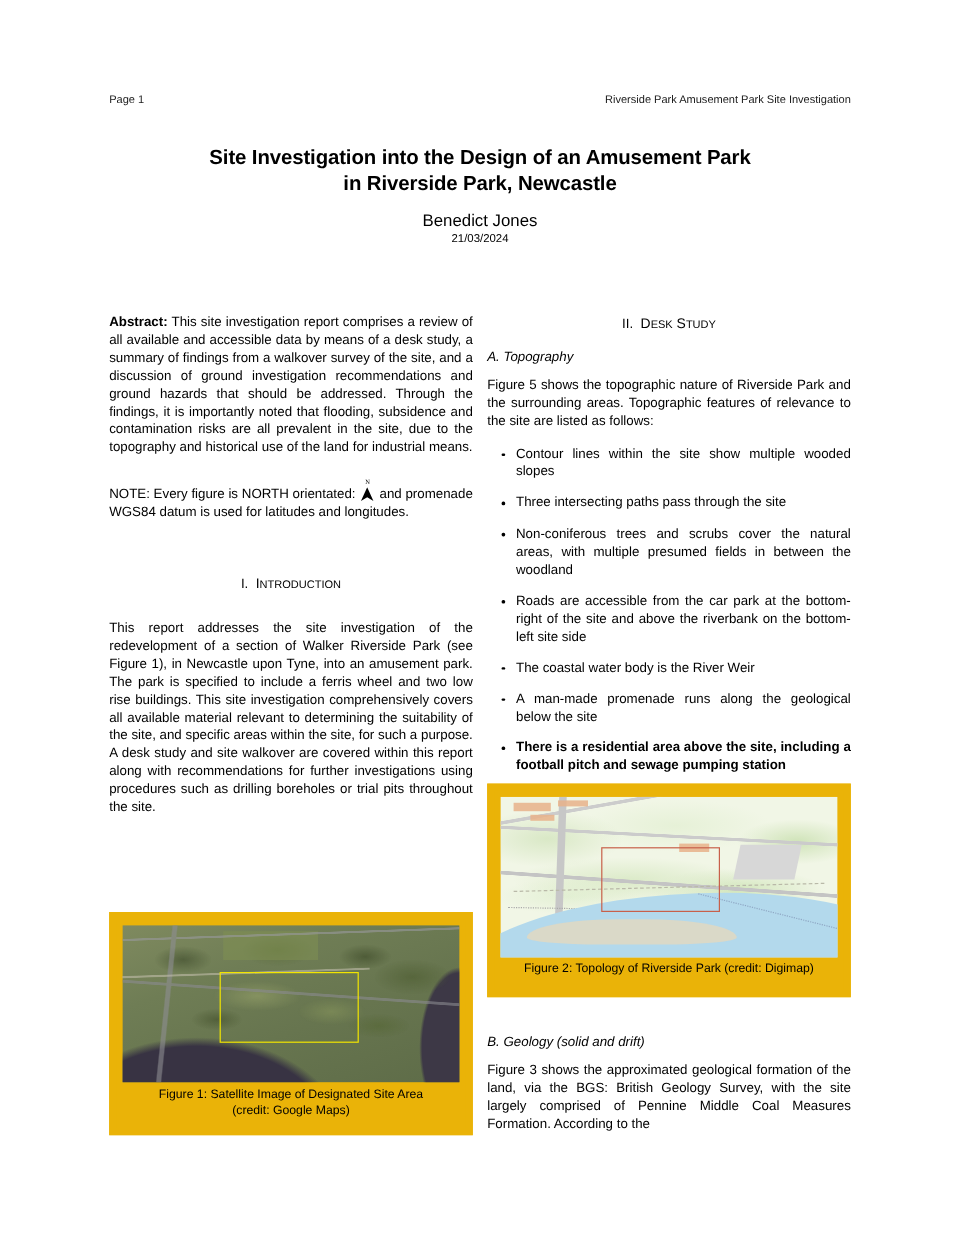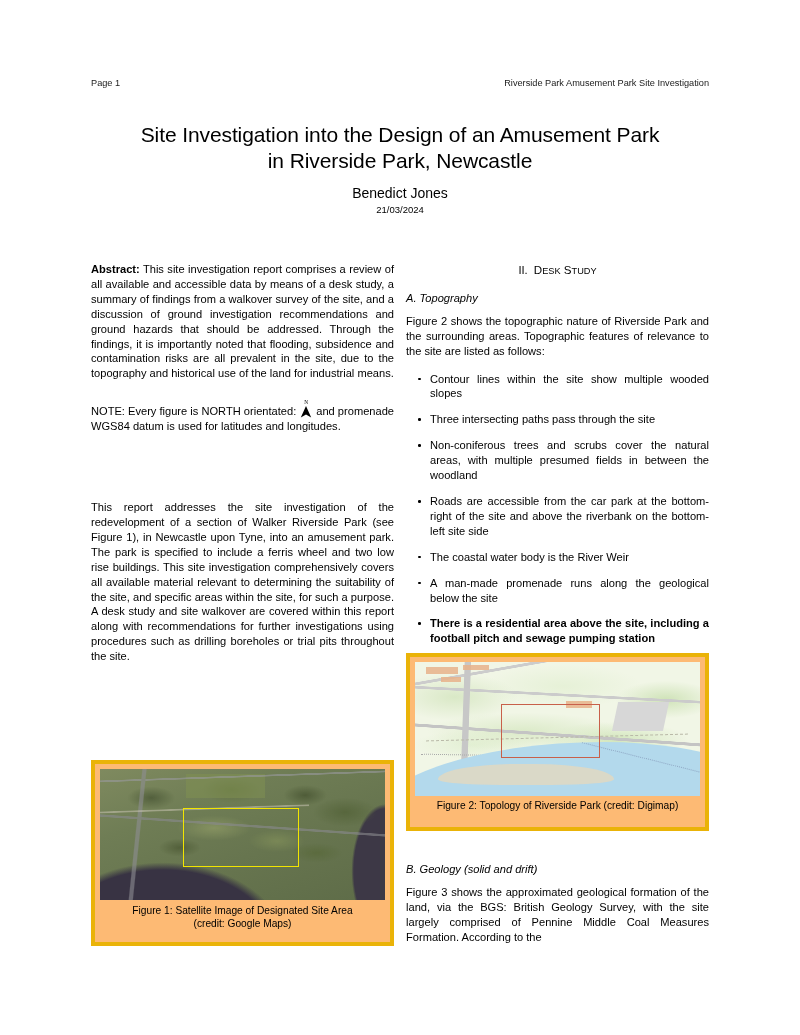--- a/index.html
+++ b/index.html
@@ -41,22 +41,22 @@
 
   
   .titleblock {
     position: absolute;
     left: 91px;
     top: 122px;
     width: 618px;
     text-align: center;
   }
   .doc-title {
-    font-size: 21px;
-    font-weight: normal;
+    font-size: 17px;
+    font-weight: bold;
     line-height: 1.22;
     letter-spacing: -0.1px;
   }
   .doc-author {
     font-size: 14px;
     margin-top: 12px;
     line-height: 1.2;
   }
   .doc-date {
     font-size: 9.5px;
@@ -156,22 +156,22 @@
     position: absolute;
     top: 3px;
     left: 0;
     width: 14px;
     height: 12px;
   }
 
   
   .figure {
     position: absolute;
-    border: 4px solid #eab308;
-    background: #fdba74;
+    border: 6px solid #eab308;
+    background: #eab308;
     box-sizing: border-box;
     padding: 5px 5px 3px 5px;
   }
   .fig1 {
     left: 91px;
     top: 760px;
     width: 303px;
     height: 186px;
   }
   .fig2 {
@@ -360,38 +360,39 @@
 
     <div class="gap-lg"></div>
 
     <p class="para"><span>NOTE: Every figure is NORTH orientated:</span><span class="north-arrow"><span class="n-letter">N</span><svg class="n-tri" viewBox="0 0 14 12">
             <polygon points="7,0 12.2,11.6 7,8.4 1.8,11.6" fill="#000"></polygon>
           </svg></span><span>and promenade WGS84 datum is used for latitudes and longitudes.</span></p>
 
     <div class="gap-lg"></div>
     <div class="gap-lg"></div>
 
+    <p class="sec-head"><span class="num">I.</span>&nbsp;&nbsp;<span class="scaps"><span class="cap">I</span><span class="sm">NTRODUCTION</span></span></p>
 
     <div class="gap-lg"></div>
 
     <p class="para">This report addresses the site investigation of the redevelopment of a section of Walker Riverside Park (see Figure 1), in Newcastle upon Tyne, into an amusement park. The park is specified to include a ferris wheel and two low rise buildings. This site investigation comprehensively covers all available material relevant to determining the suitability of the site, and specific areas within the site, for such a purpose. A desk study and site walkover are covered within this report along with recommendations for further investigations using procedures such as drilling boreholes or trial pits throughout the site.</p>
 
   </div>
 
   <div class="col col-right">
 
     <p class="sec-head"><span class="num">II.</span>&nbsp;&nbsp;<span class="scaps"><span class="cap">D</span><span class="sm">ESK</span>&nbsp;<span class="cap">S</span><span class="sm">TUDY</span></span></p>
 
     <div class="gap-md"></div>
 
     <p class="sub-head">A.  Topography</p>
 
     <div class="gap-sm"></div>
 
-    <p class="para">Figure 2 shows the topographic nature of Riverside Park and the surrounding areas. Topographic features of relevance to the site are listed as follows:</p>
+    <p class="para">Figure 5 shows the topographic nature of Riverside Park and the surrounding areas. Topographic features of relevance to the site are listed as follows:</p>
 
     <div class="gap-md"></div>
 
     <ul class="bullets">
       <li>Contour lines within the site show multiple wooded slopes</li>
       <li>Three intersecting paths pass through the site</li>
       <li>Non-coniferous trees and scrubs cover the natural areas, with multiple presumed fields in between the woodland</li>
       <li>Roads are accessible from the car park at the bottom-right of the site and above the riverbank on the bottom-left site side</li>
       <li>The coastal water body is the River Weir</li>
       <li>A man-made promenade runs along the geological below the site</li>

